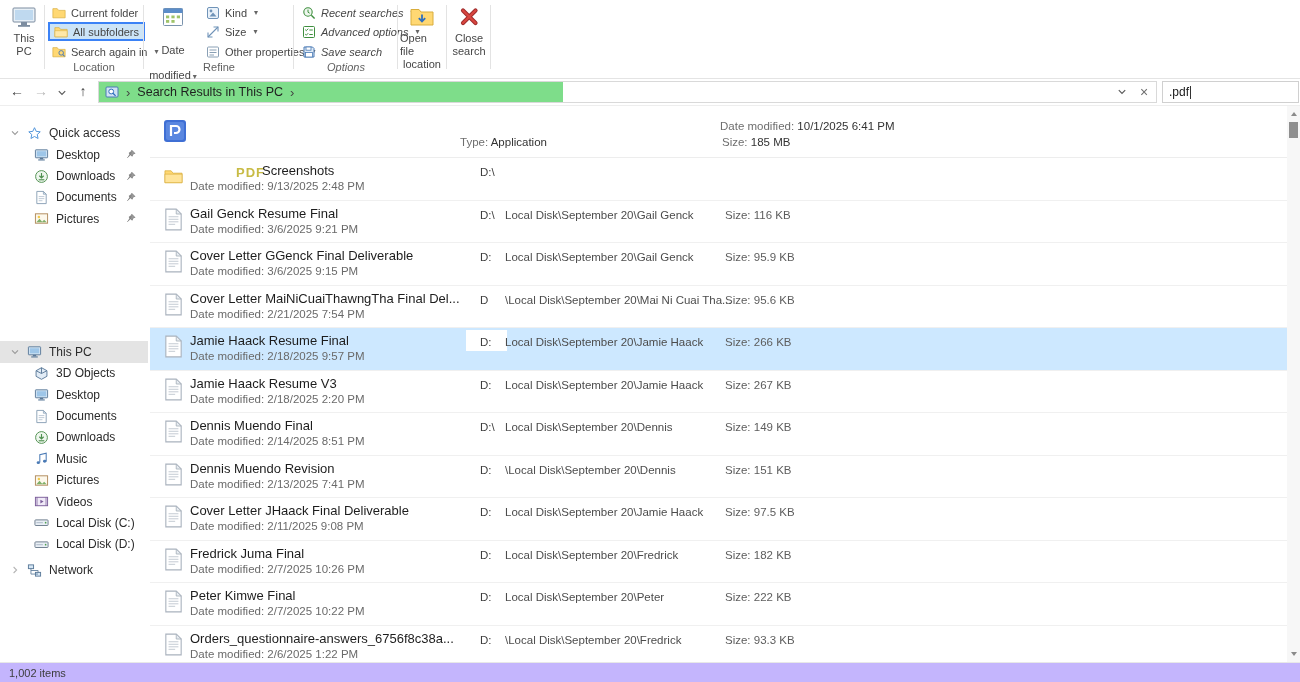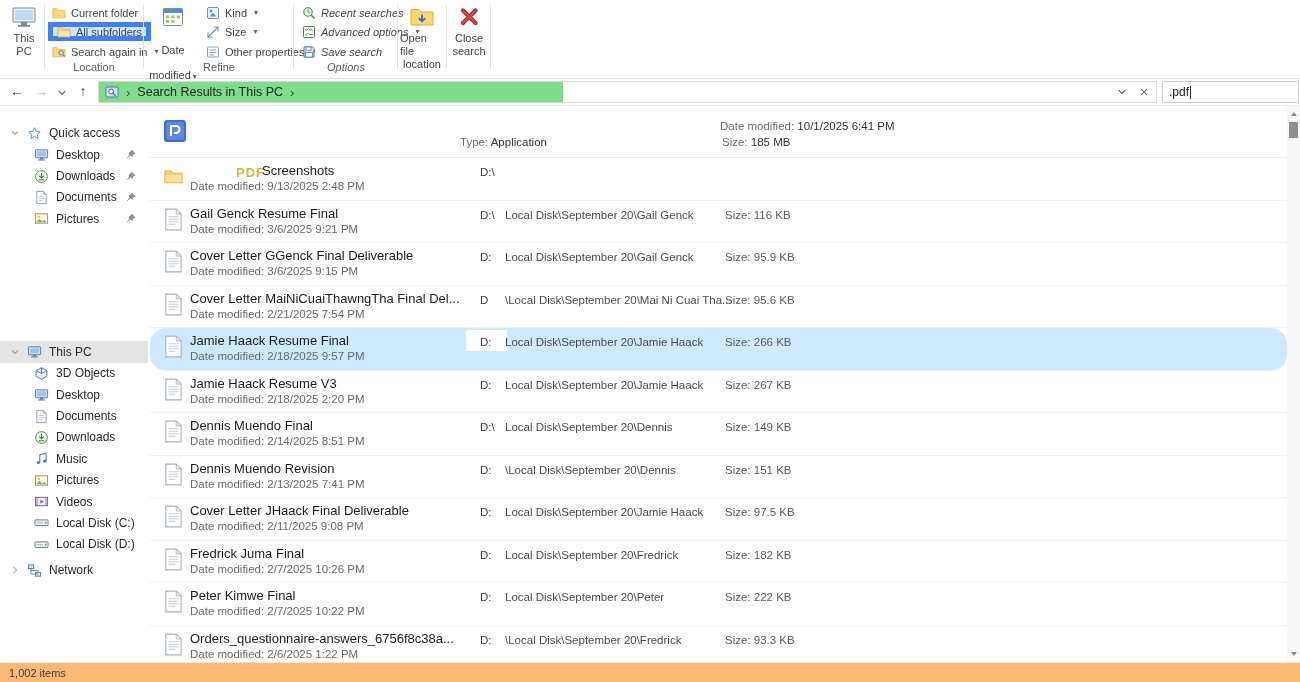--- a/index.html
+++ b/index.html
@@ -10,21 +10,21 @@
   
   .ribbon { position:absolute; top:0; left:0; width:100%; height:79px; background:#fff; border-bottom:1px solid #e4e4e4; }
   .vsep { position:absolute; top:5px; height:64px; width:1px; background:#e3e3e3; }
   .bigbtn { position:absolute; top:2px; display:flex; flex-direction:column; align-items:center;
     font-size:11px; color:#464646; line-height:13px; padding-top:3px; cursor:default; }
   .bigbtn .ic24 { margin-bottom:3px; }
   .grp { position:absolute; top:0; height:79px; }
   .grplabel { position:absolute; top:61px; left:0; right:0; text-align:center; font-size:11px; color:#5f5f5f; }
   .smbtn { position:absolute; left:2px; height:19px; display:flex; align-items:center; gap:5px;
     font-size:11px; color:#464646; padding:0 4px; white-space:nowrap; }
-  .smbtn.hl { background:var(--ribbon-highlight,#cce4f7); border:5px solid #3b82f6; }
+  .smbtn.hl { background:var(--ribbon-highlight,#cce4f7); border:2px solid #3b82f6; }
   .dd { font-size:8px; color:#666; margin-left:2px; }
 
   .ic10 { width:10px; height:10px; display:inline-block; }
   .ic14 { width:14px; height:14px; display:inline-block; flex:0 0 auto; }
   .ic16 { width:15px; height:15px; display:inline-block; flex:0 0 auto; }
   .ic24 { width:26px; height:24px; display:inline-block; }
   .ic10 svg,.ic14 svg,.ic16 svg,.ic24 svg,.chev svg,.pin svg,.row-icon svg,.hi-icon svg,.ab-dd svg,.sbarw svg { display:block; width:100%; height:100%; }
 
   
   .navbar { position:absolute; top:79px; left:0; width:100%; height:27px; background:#fff; border-bottom:1px solid #eee; }
@@ -61,40 +61,40 @@
   
   .rows { position:absolute; left:150px; top:106px; right:13px; bottom:20px; overflow:hidden; background:#fff; }
   .header-item { position:relative; height:52px; border-bottom:1px solid #ededed; }
   .hi-icon { position:absolute; left:13px; top:13px; width:24px; height:24px; }
   .hi-type { position:absolute; left:310px; top:30px; font-size:11.5px; white-space:nowrap; }
   .hi-date { position:absolute; left:570px; top:14px; font-size:11.5px; white-space:nowrap; }
   .hi-size { position:absolute; left:572px; top:30px; font-size:11.5px; white-space:nowrap; }
   .lbl { color:#6e6e6e; } .val { color:#333; }
 
   .row { position:relative; height:42.5px; border-bottom:1px solid #f0f0f0; }
-  .row.selected { background:var(--selection-blue,#cde8ff);border-radius:16px; }
+  .row.selected { background:var(--selection-blue,#cde8ff); }
   .row-icon { position:absolute; left:14px; top:7px; width:19px; height:23px; }
   .pdf-badge { position:absolute; left:42px; top:7px; font-size:13px; font-weight:bold; letter-spacing:1px;
     color:var(--pdf-badge-yellow,#c8bb45);padding-left:44px; }
   .row-name { position:absolute; left:40px; top:5px; font-size:13px; color:#1d1d1d; white-space:nowrap; }
   .row-name.name-offset { left:112px; }
   .row-date { position:absolute; left:40px; top:22px; font-size:11.5px; color:#6a6a6a; white-space:nowrap; }
   .row-drive { position:absolute; left:330px; top:8px; font-size:11.5px; color:#3d3d3d; z-index:2; }
   .row-path { position:absolute; left:355px; top:8px; font-size:11.5px; color:#4c4c4c; white-space:nowrap; z-index:2; }
   .row-size { position:absolute; left:575px; top:8px; font-size:11.5px; color:#5d5d5d; white-space:nowrap; }
   .patch { position:absolute; left:316px; top:2px; width:41px; height:21px; background:#fff; z-index:1; }
 
   
   .scrollbar { position:absolute; right:0; top:106px; width:13px; bottom:20px; background:#f7f7f7; }
   .sbarw { position:absolute; left:1.5px; width:10px; height:10px; }
   .sbarw.up { top:3px; } .sbarw.down { bottom:3px; }
   .sb-thumb { position:absolute; left:2px; top:16px; width:9px; height:16px; background:#8f8f8f; }
 
   
-  .statusbar { position:absolute; left:0; right:0; bottom:0; height:20px; background:#fdba74; border-top:1px solid #e8e8e8;
+  .statusbar { position:absolute; left:0; right:0; bottom:0; height:20px; background:#c4b5fd; border-top:1px solid #e8e8e8;
     display:flex; align-items:center; padding-left:9px; font-size:11px; color:#3c3c3c; }
 </style>
 </head>
 <body>
 
 <div class="app">
 
   <div class="ribbon">
     <div class="bigbtn" style="left:6px; width:36px;">
       <span class="ic24">

